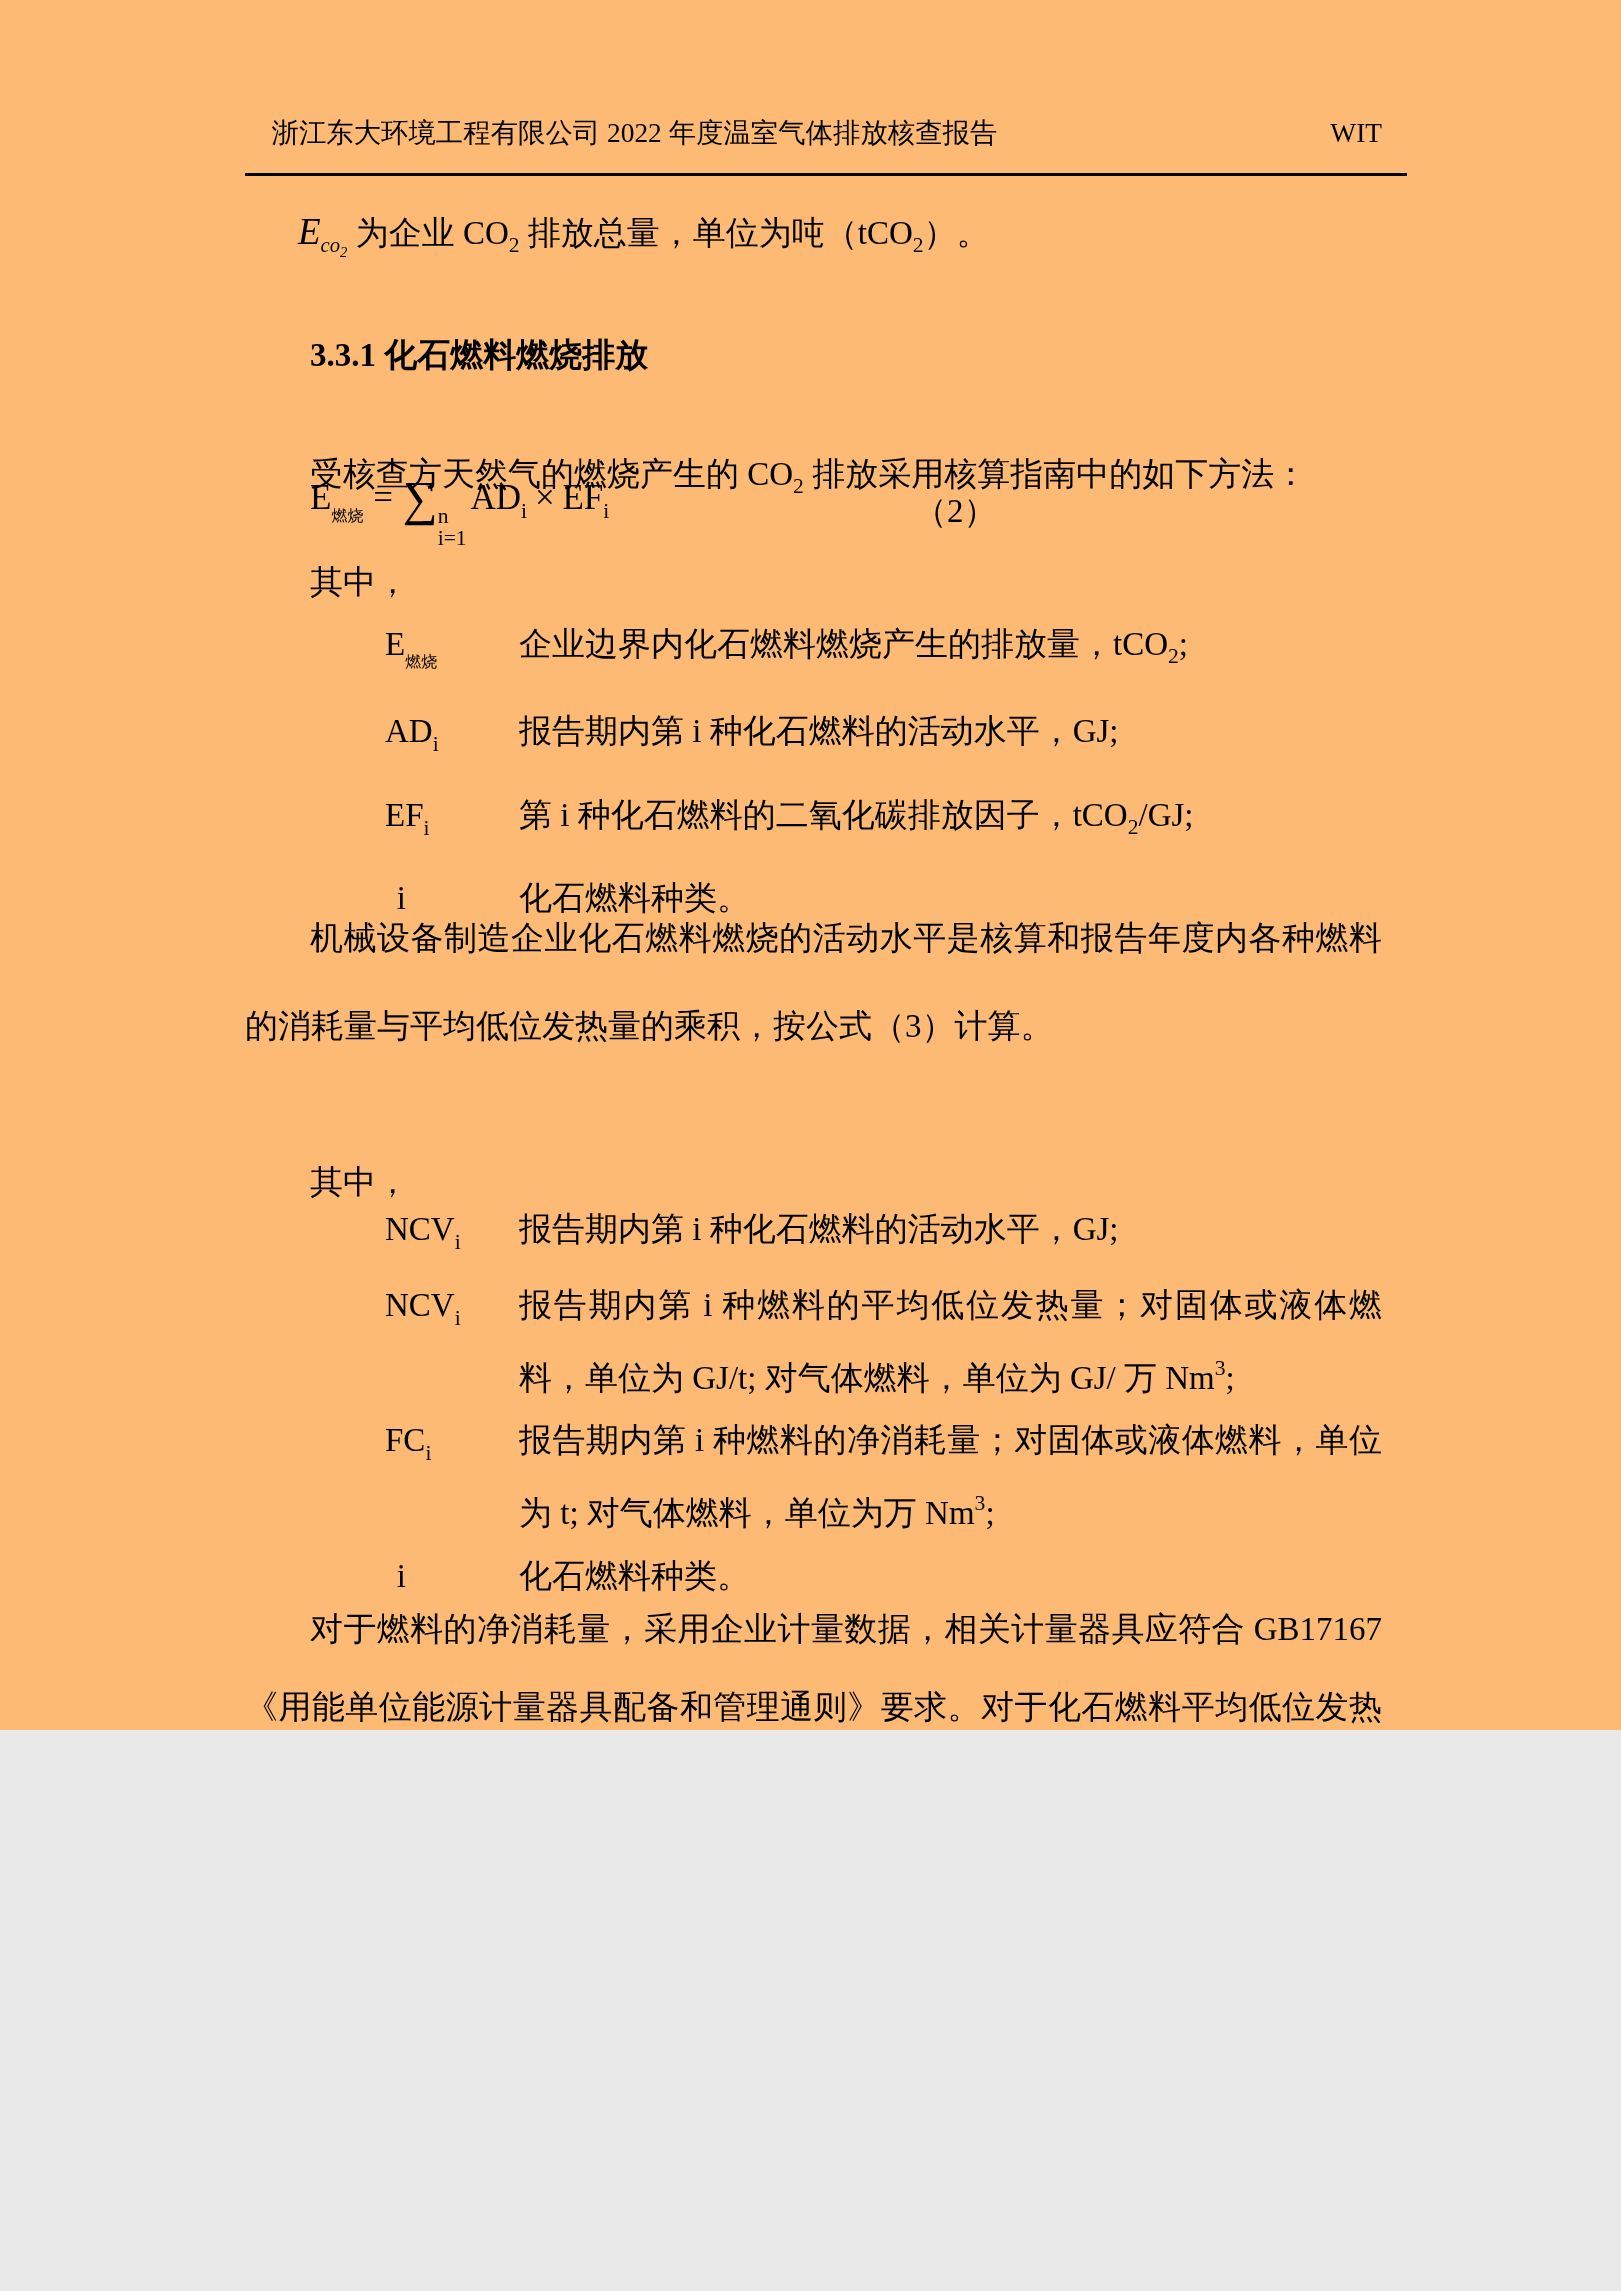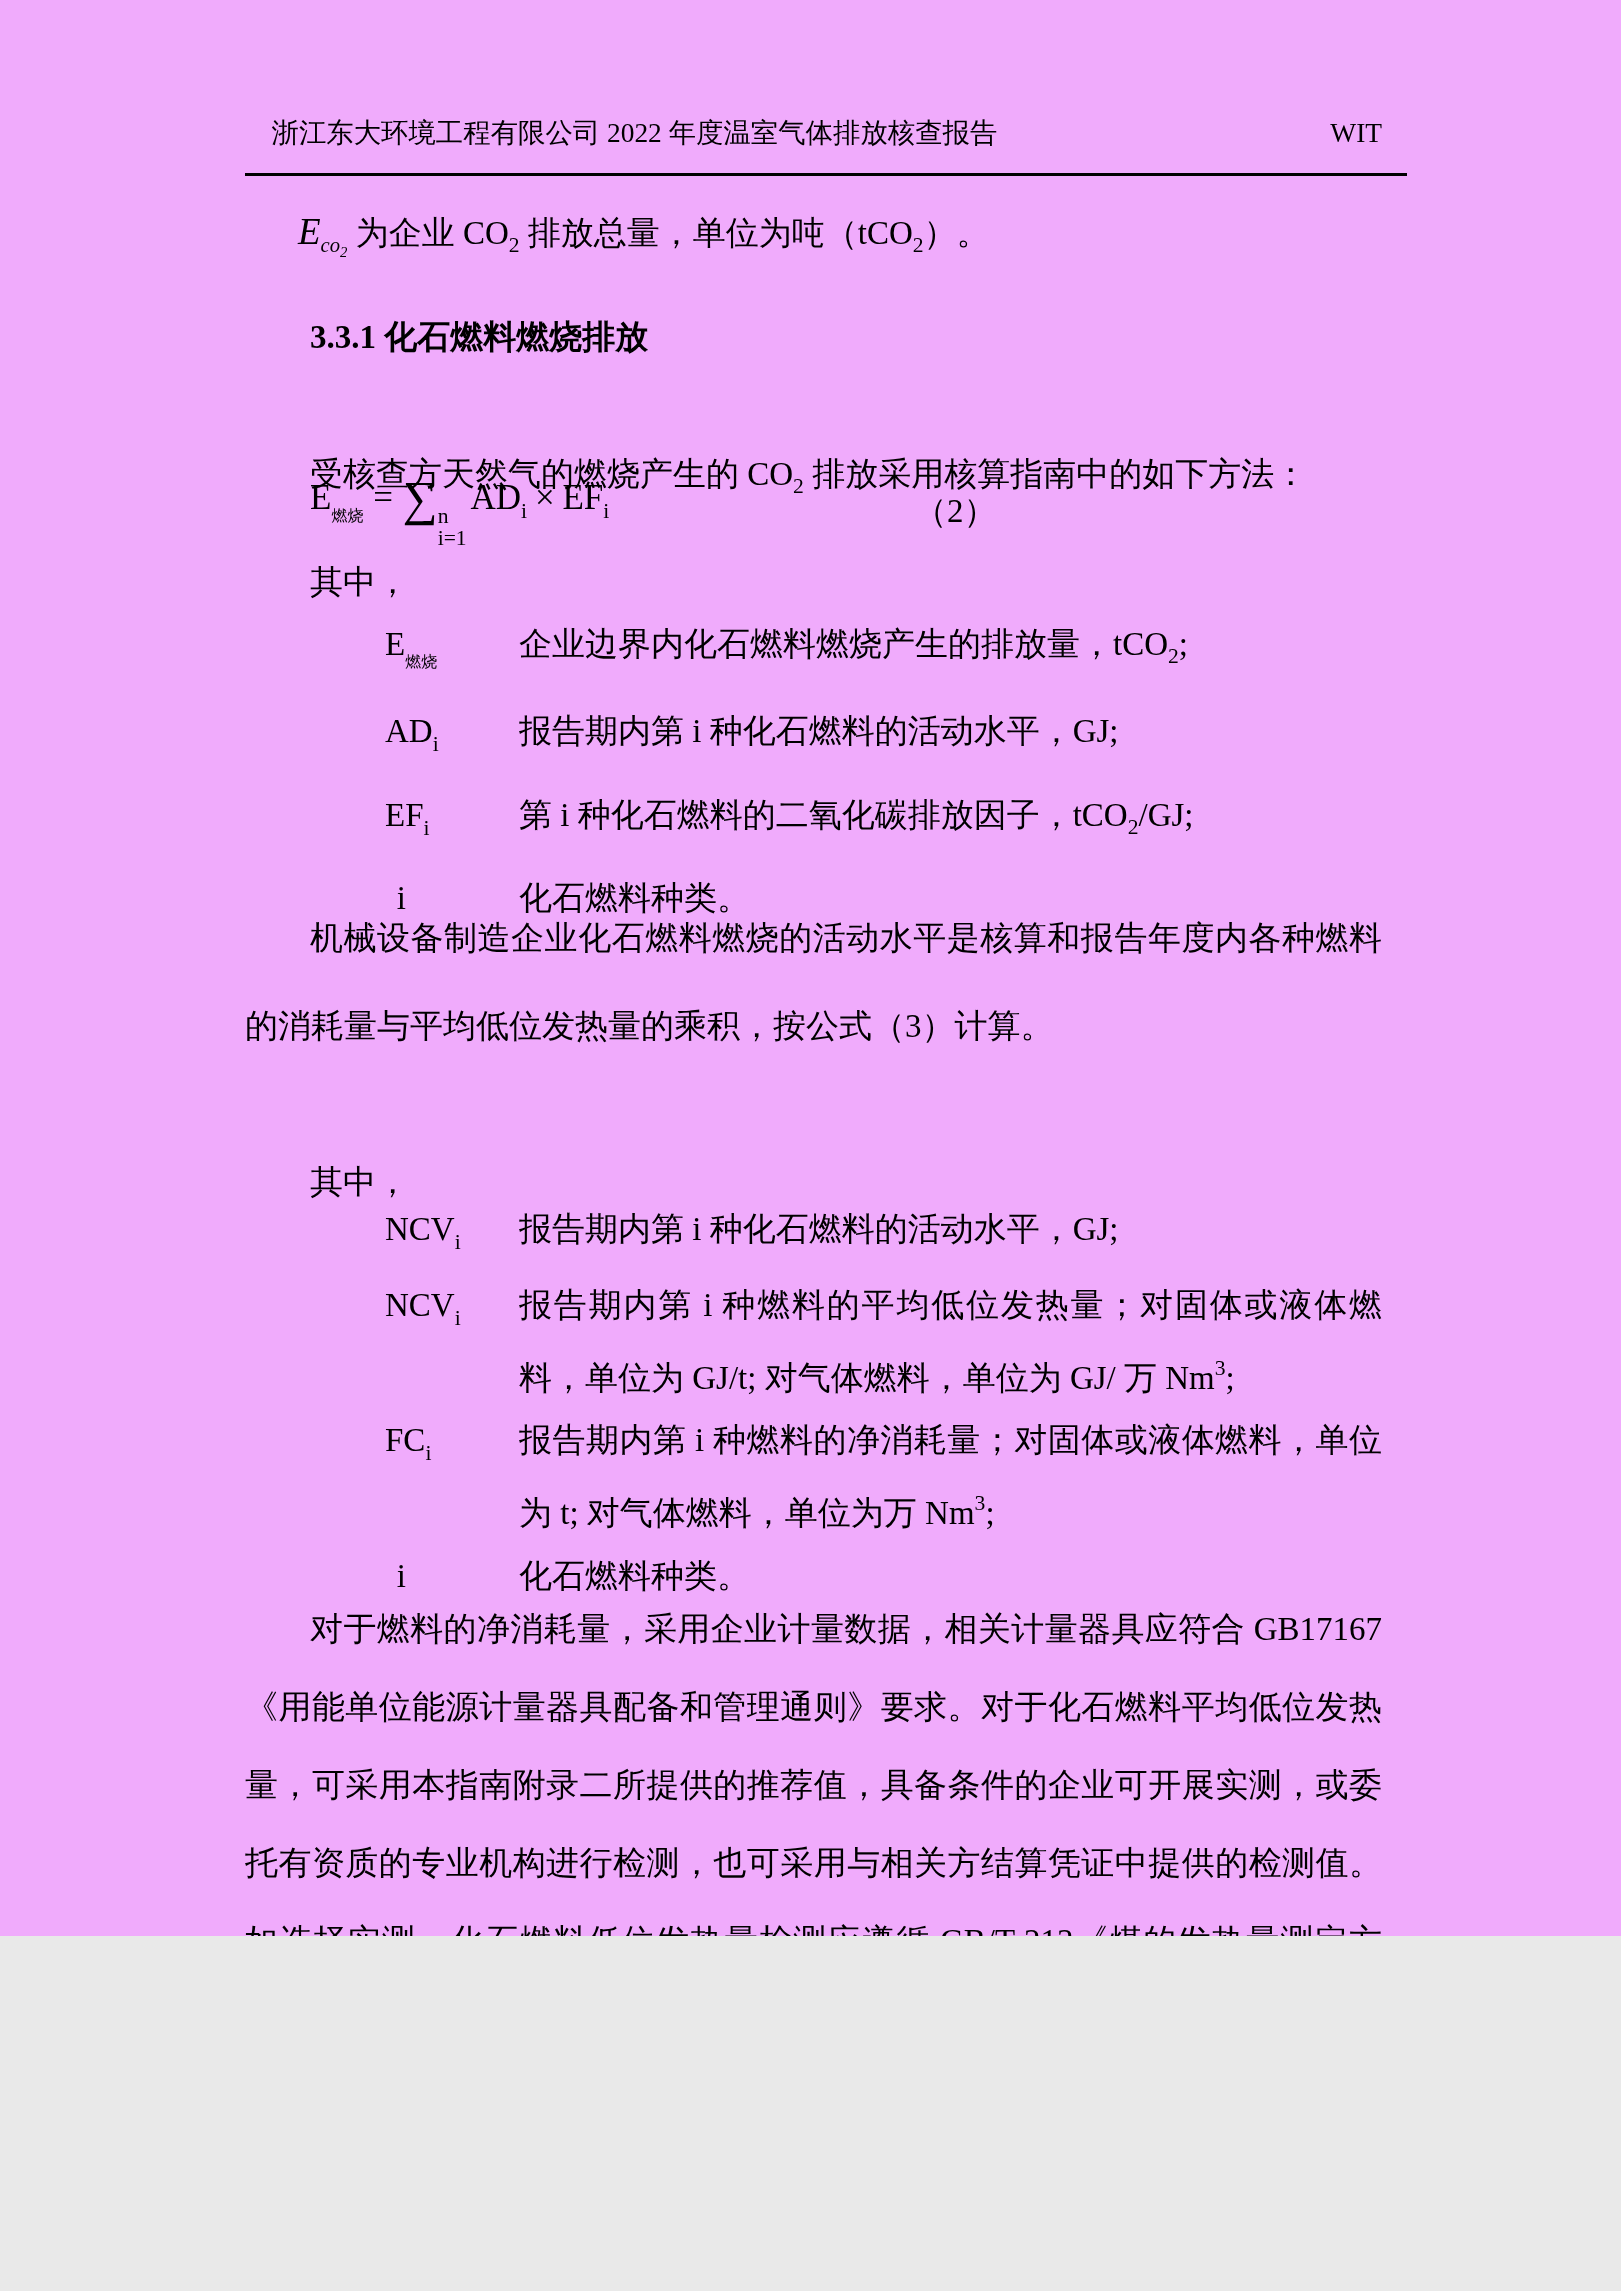--- a/index.html
+++ b/index.html
@@ -1,21 +1,21 @@
 <!DOCTYPE html>
 <html><head>
 <meta charset="utf-8">
 <style>
   * { margin:0; padding:0; box-sizing:border-box; }
   html,body { background:#e9e9e9; }
   .page {
     position:relative;
-    width:1621px; height:1936px;
+    width:1621px; height:1730px;
     margin:0 auto;
-    background:#f0abfc;
+    background:#fdba74;
     color:#000;
     font-family:"Liberation Serif","DejaVu Serif",serif;
   }
   .abs { position:absolute; left:245px; width:1137px; }
   .t  { font-size:33px; }
   .indent { text-indent:65px; }
   .justify { text-align:justify; text-justify:inter-character; }
 
   
   .hdr { display:flex; justify-content:space-between; align-items:flex-end;
@@ -61,21 +61,21 @@
   <div class="abs hdr" style="top:114px;">
     <span>浙江东大环境工程有限公司 2022 年度温室气体排放核查报告</span>
     <span>WIT</span>
   </div>
   <div class="abs rule" style="top:173px; width:1162px;"></div>
 
   <p class="abs t" style="top:207px; line-height:49px; padding-left:53px;">
     <i class="evar">E</i><sub class="isub"><i>co</i><sub class="isub2">2</sub></sub><span> 为企业 CO</span><sub class="dsub">2</sub><span> 排放总量，单位为吨（tCO</span><sub class="dsub">2</sub><span>）。</span>
   </p>
 
-  <h3 class="abs h3" style="top:314px; padding-left:65px;">3.3.1 化石燃料燃烧排放</h3>
+  <h3 class="abs h3" style="top:332px; padding-left:65px;">3.3.1 化石燃料燃烧排放</h3>
 
   <p class="abs t" style="top:404px; line-height:51px; padding-left:65px;margin-top:45px;">
     <span>受核查方天然气的燃烧产生的 CO</span><sub class="dsub">2</sub><span> 排放采用核算指南中的如下方法：</span>
   </p>
 
   <div class="abs formula" style="top:466px;">
     <span><span>E</span><span class="fsub-cjk">燃烧</span><span class="f-eq">=</span><span class="sigma">∑</span><span class="limits">
           <span>n</span>
           <span>i=1</span>
         </span><span>AD</span><span class="fsub">i</span><span class="f-op">×</span><span>EF</span><span class="fsub">i</span></span>

